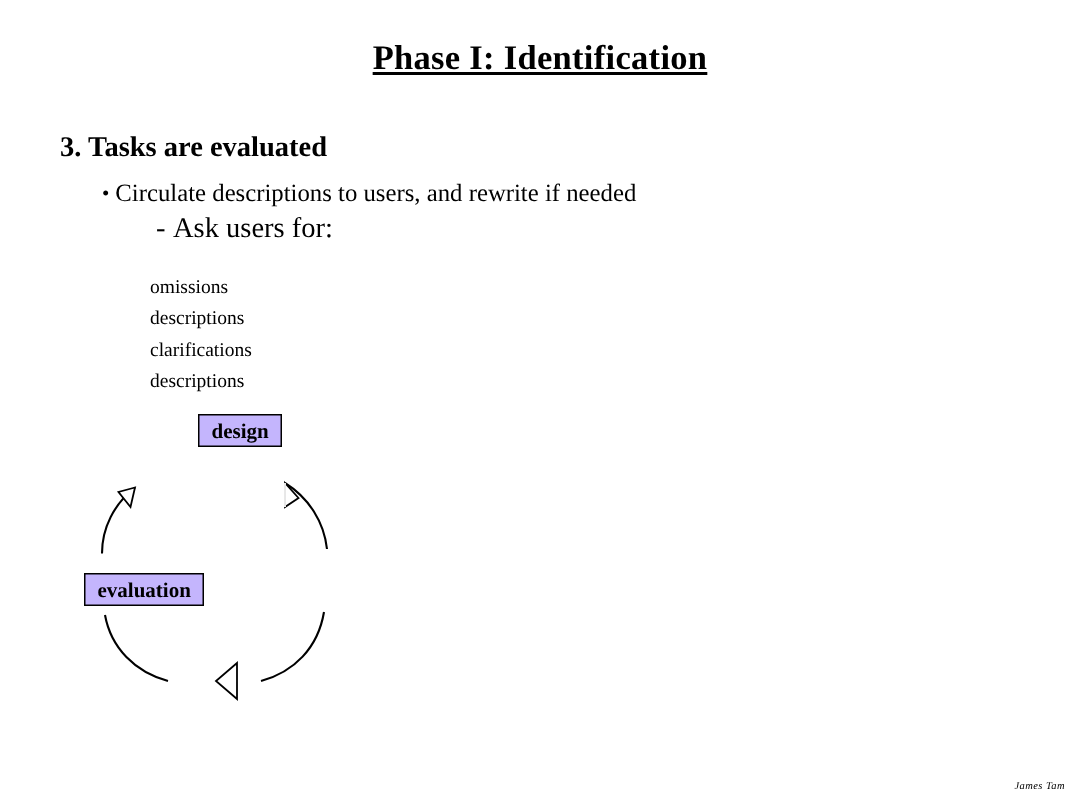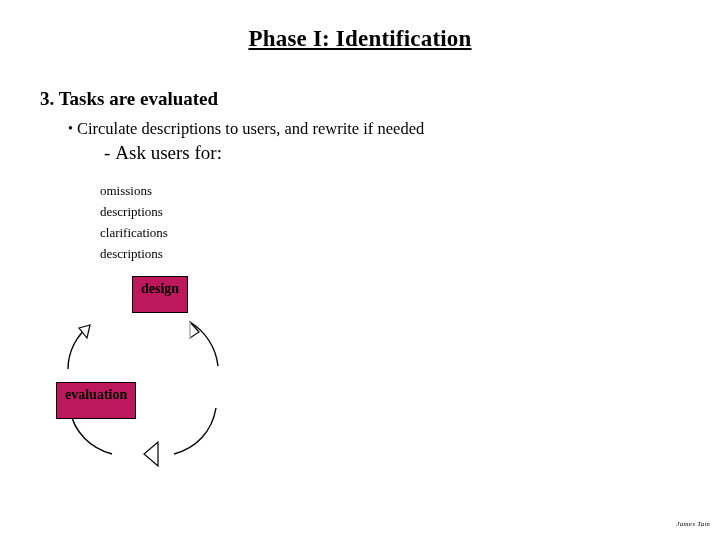--- a/index.html
+++ b/index.html
@@ -78,26 +78,26 @@
     position: absolute;
     left: 40px;
     top: 262px;
     width: 340px;
     height: 220px;
   }
 
   .node {
     position: absolute;
     border: 1px solid #000000;
-    background: #be185d;
+    background: #c4b5fd;
     font-size: 14px;
     font-weight: bold;
     text-align: center;
     box-sizing: border-box;
-    padding: 4px 8px 15px 8px;
+    padding: 4px 8px 0 8px;
     white-space: nowrap;
   }
   .node-design {
     left: 92px;
     top: 14px;
   }
   .node-evaluation {
     left: 16px;
     top: 120px;
   }

